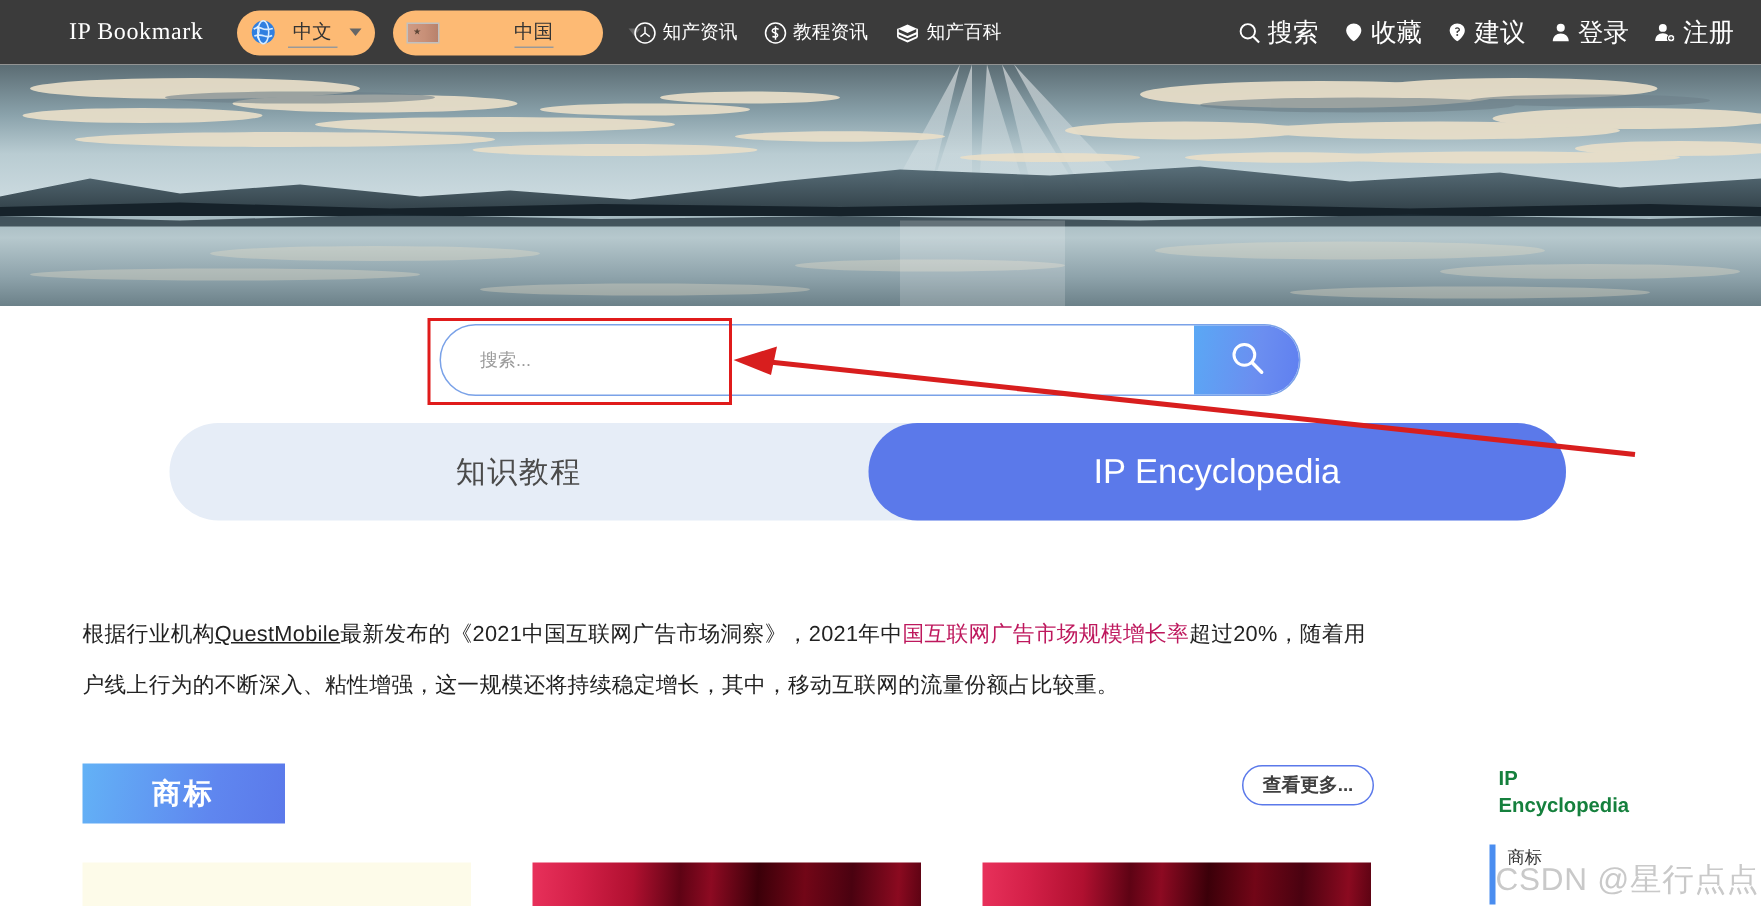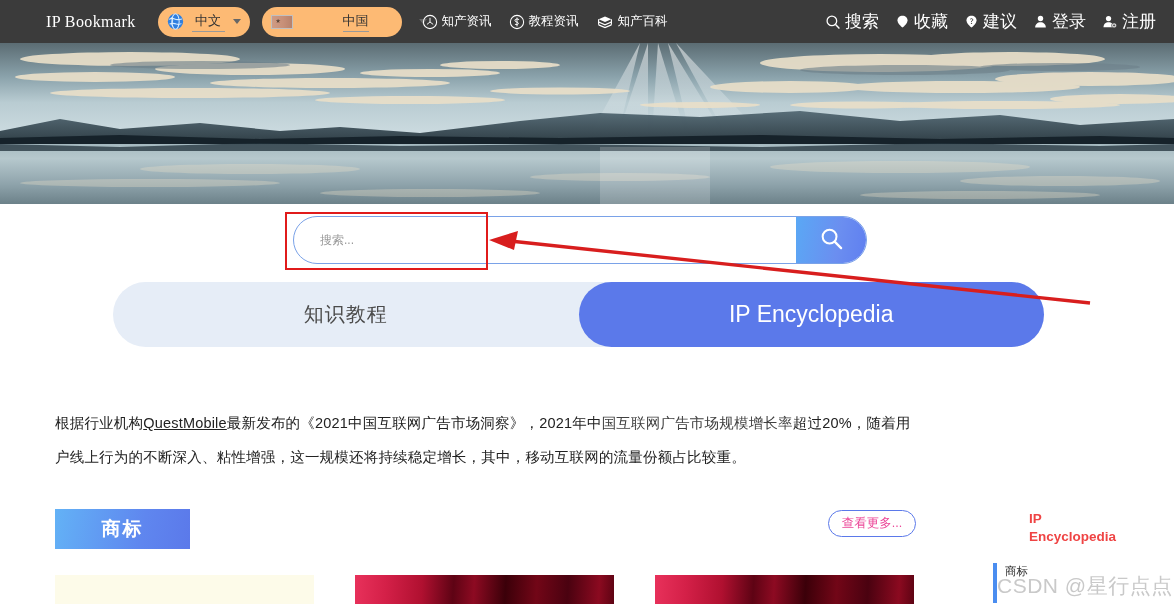--- a/index.html
+++ b/index.html
@@ -120,51 +120,51 @@
     background: #5b79ea; color: #ffffff; border-radius: 33px;
     font-size: 23px; letter-spacing: 0;
   }
 
   
   .para {
     position: absolute; left: 55px; top: 406px; width: 860px;
     font-size: 14.5px; color: #222; line-height: 34px; letter-spacing: .2px;
   }
   .para u { text-decoration: underline; }
-  .para .red { color: #404040; }
+  .para .red { color: #be185d; }
 
   
   .sec-title {
     position: absolute; left: 55px; top: 509px; width: 135px; height: 40px;
     background: linear-gradient(100deg,#63b2f6 0%, #5f86ef 65%, #5b79ea 100%);
     color: #fff; font-size: 19px; font-weight: bold;
     display: flex; align-items: center; justify-content: center;
     letter-spacing: 2px;
   }
   .more-btn {
     position: absolute; left: 828px; top: 510px; width: 88px; height: 27px;
     border: 1px solid #5b79ea; border-radius: 14px; background: #fff;
-    color: #ec4899; font-size: 12.5px; cursor: pointer;
-    display: flex; align-items: center; justify-content: center;
+    color: #404040; font-size: 12.5px; cursor: pointer;
+    display: flex; align-items: center; justify-content: center; font-weight: bold;
   }
   .cards { position: absolute; left: 55px; top: 575px; display: flex; gap: 41px; }
   .card-thumb { width: 259px; height: 29px; overflow: hidden; }
   .thumb-cream { background: #fdfbe9; }
   .thumb-red {
     background:
       linear-gradient(93deg,
         #e8315b 0%, #d42048 12%, #b01030 26%,
         #5e0314 38%, #8d0a22 46%, #3b0009 58%,
         #720617 70%, #4a0210 82%, #8b0a20 94%, #5d0313 100%);
   }
 
   
   .side-title {
     position: absolute; left: 999px; top: 510px; width: 120px;
-    font-size: 13.5px; font-weight: bold; color: #ef4444; line-height: 18px; margin-left: 30px;
+    font-size: 13.5px; font-weight: bold; color: #15803d; line-height: 18px;
   }
   .side-item {
     position: absolute; left: 993px; top: 563px; height: 40px;
     display: flex; align-items: flex-start; gap: 8px;
   }
   .side-bar { width: 4px; height: 40px; background: #4a8df0; flex: 0 0 auto; }
   .side-item-label { font-size: 11.5px; color: #333; padding-top: 1px; }
 
   .watermark {
     position: absolute; left: 997px; top: 572px;

